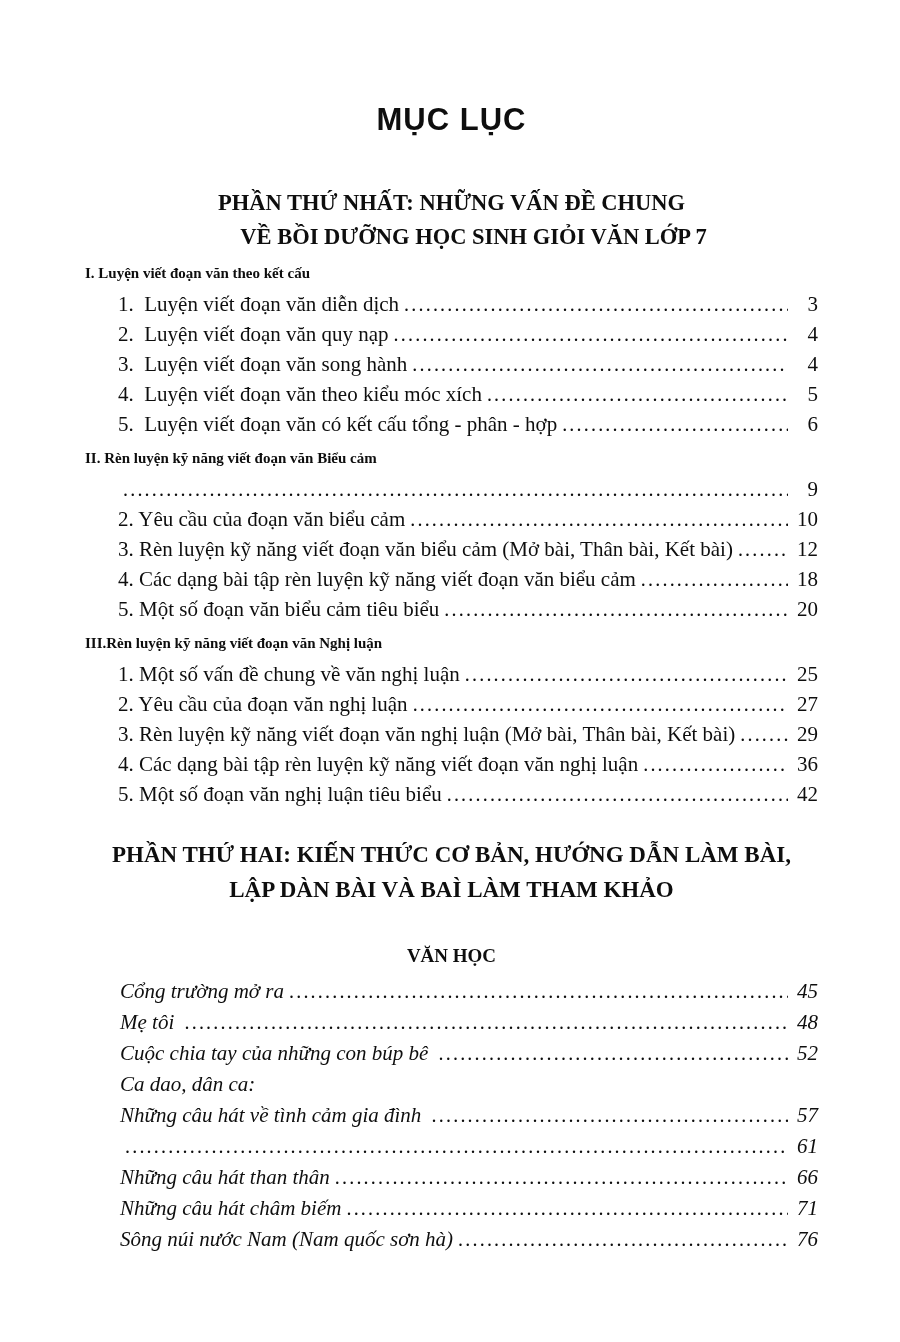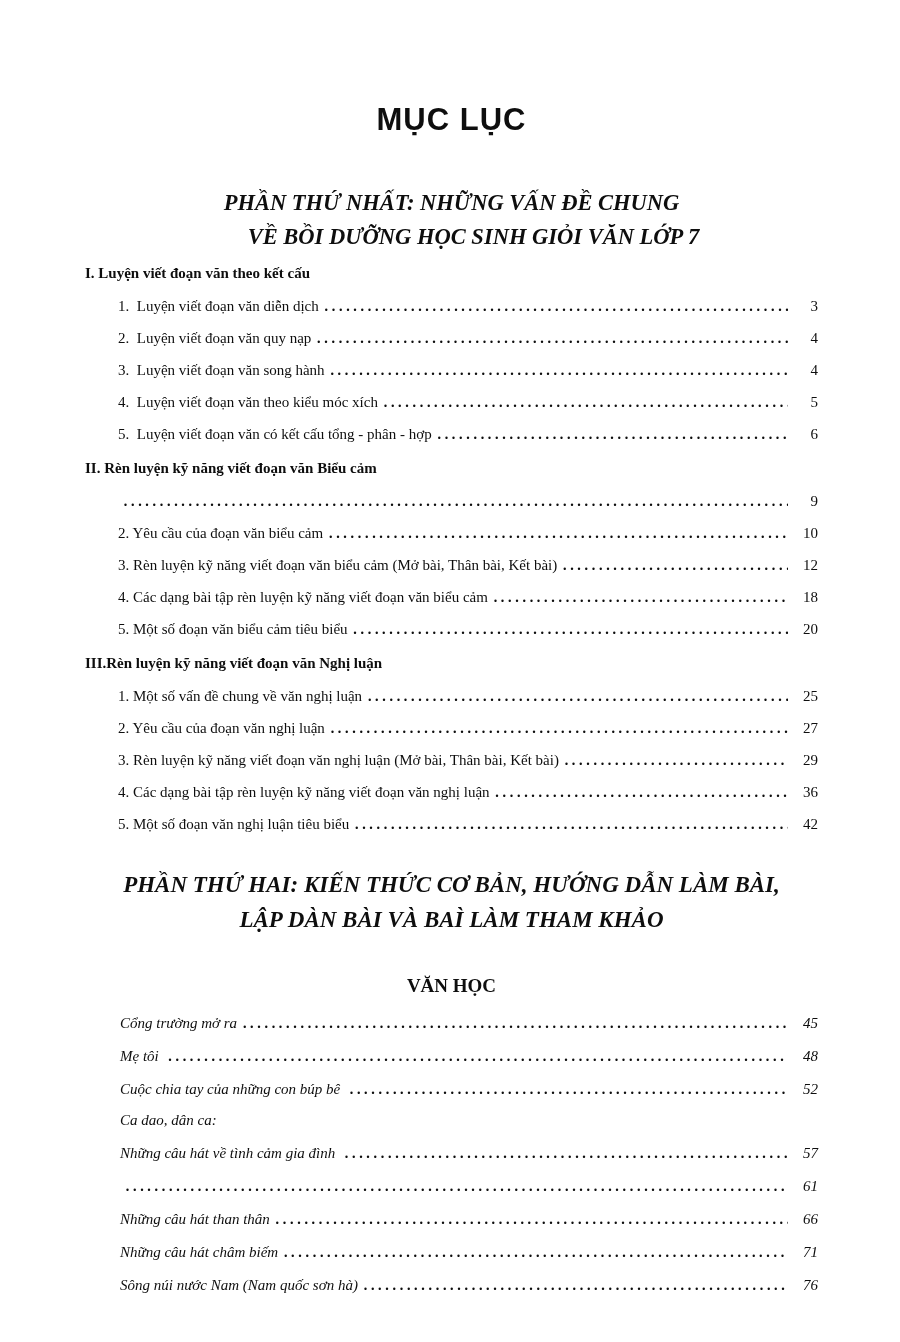--- a/index.html
+++ b/index.html
@@ -10,29 +10,29 @@
   }
   .content { padding:0 82px 0 85px; }
 
   .doc-title {
     text-align:center; margin-top:102px;
     font-family:"Liberation Sans", sans-serif; font-weight:bold;
     font-size:31px; line-height:36px; letter-spacing:1px;
   }
 
   .part-heading { text-align:center; font-weight:bold; }
-  .part-heading .hline { display:block;font-style:italic; }
+  .part-heading .hline { display:block; }
   .p1 { margin-top:48px; font-size:22.5px; line-height:34px; }
   .p1 .line2 { transform:translateX(22px); }
   .p2 { margin-top:28px; font-size:23px; line-height:35px; }
 
   .section { margin-top:4px; }
   .section-heading { font-weight:bold; font-size:15px; line-height:31px; }
 
-  .row { display:flex; align-items:baseline; font-size:15px; line-height:30px; padding-left:33px; }
+  .row { display:flex; align-items:baseline; font-size:21px; line-height:30px; padding-left:33px; }
   .lbl { white-space:pre; }
   .leader { flex:1 1 auto; overflow:hidden; white-space:nowrap; margin:0 3px 0 5px; }
   .leader::after {
     content:"..........................................................................................................................................................................................................";
     letter-spacing:2.2px; font-size:20px; font-style:normal;
   }
   .pg { min-width:27px; text-align:right; white-space:pre; }
 
   .vh-heading { text-align:center; font-weight:bold; font-size:19px; line-height:30px; margin-top:34px; }
   .vh-list { margin-top:5px; }

